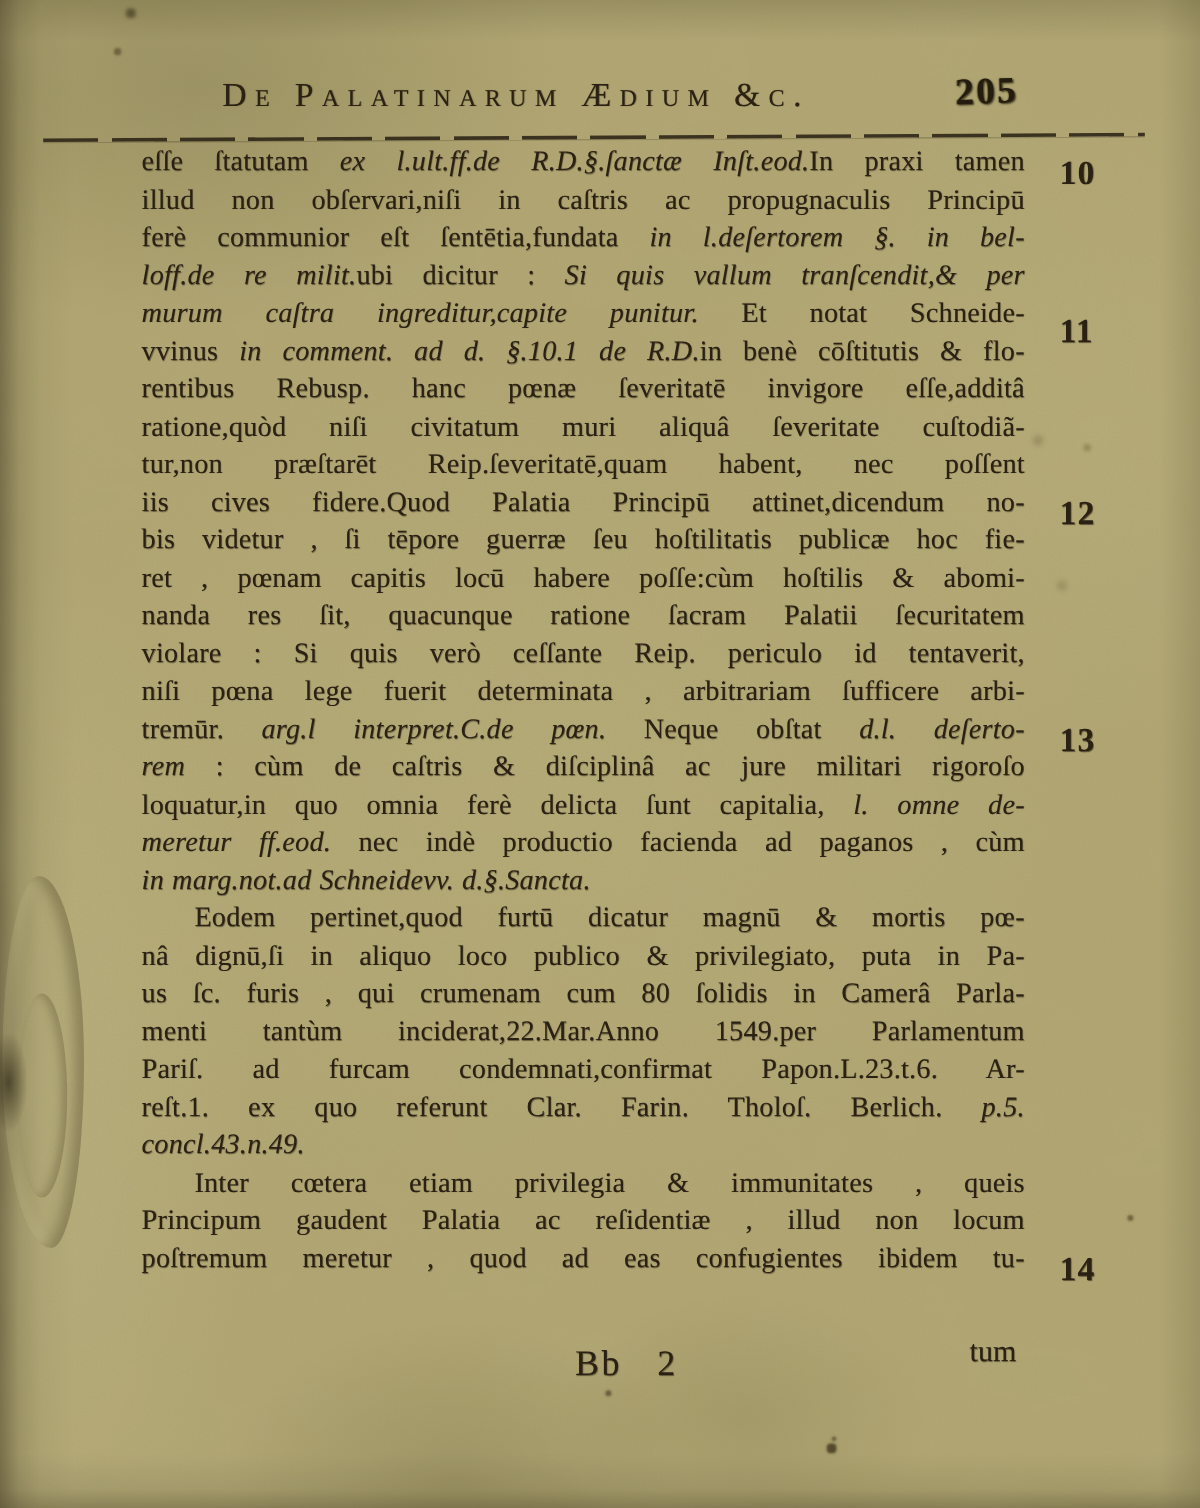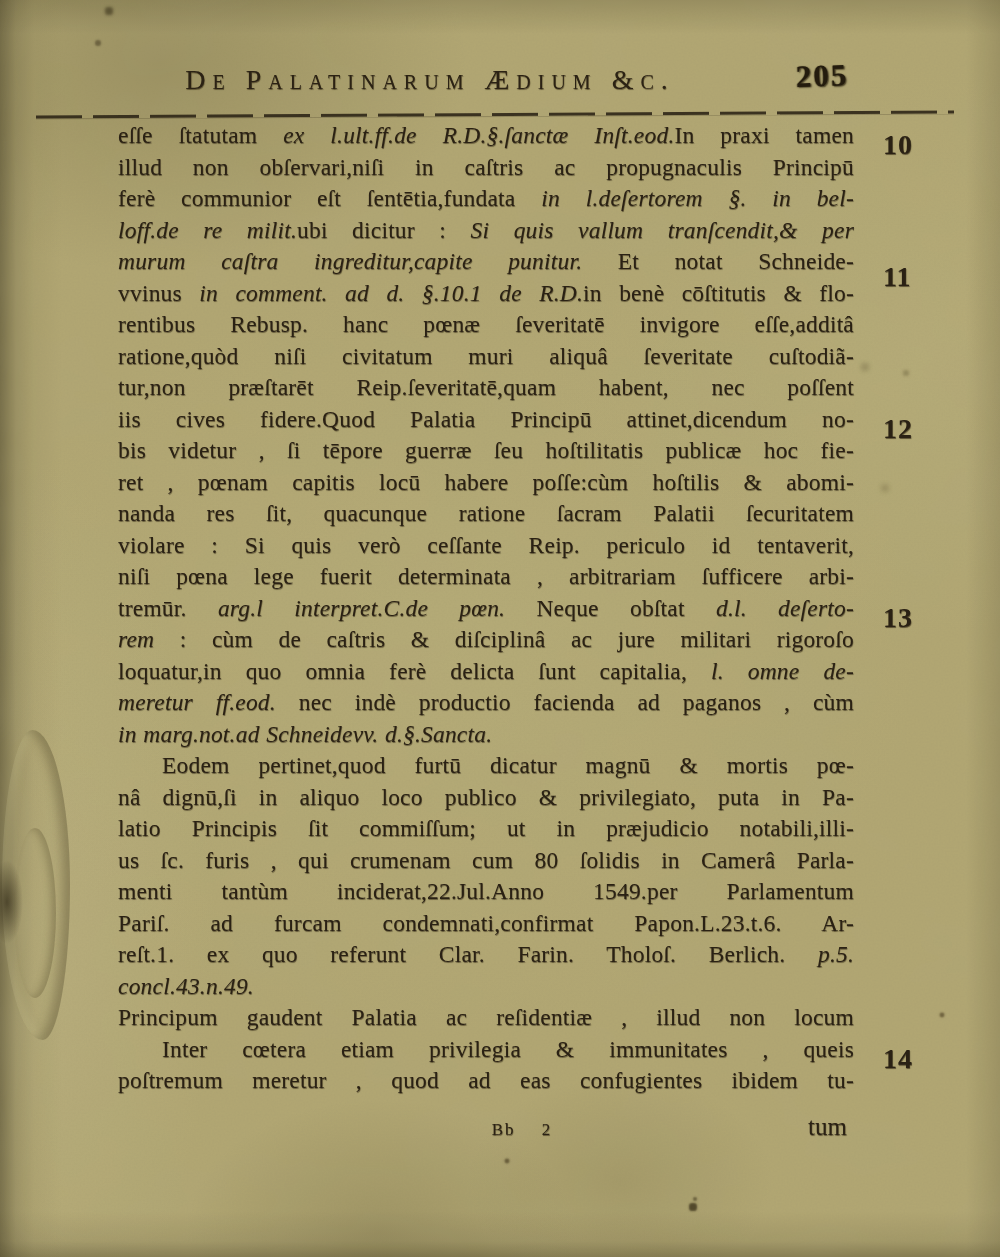--- a/index.html
+++ b/index.html
@@ -47,21 +47,21 @@
   .line.just{text-align:justify;text-align-last:justify;white-space:normal;}
   .line.indent{text-indent:44px;}
   .it{font-style:italic;}
   .margin-notes{position:absolute;left:846px;top:0;width:60px;}
   .mnote{
     position:absolute;font-size:28px;font-weight:700;color:#2a2114;
     letter-spacing:1px;text-shadow:.5px .5px .8px rgba(36,26,10,.6);margin-left:37px;
   }
   .signature{
     position:absolute;top:1120px;left:0;width:1000px;text-align:center;
-    font-size:17px;letter-spacing:2px;word-spacing:20px;text-indent:44px;
+    font-size:30px;letter-spacing:2px;word-spacing:20px;text-indent:44px;
     text-shadow:.5px .6px .8px rgba(36,26,10,.55);
   }
   .catchword{
     position:absolute;top:1113px;left:808px;font-size:25px;
     text-shadow:.5px .6px .8px rgba(36,26,10,.55);
   }
   .crease-a{
     position:absolute;left:2px;top:730px;width:68px;height:310px;
     border-radius:45% 55% 40% 60%/50%;
     box-shadow:inset -8px 0 10px rgba(72,64,34,.35), inset 6px 0 9px rgba(212,202,152,.25);
@@ -131,28 +131,27 @@
       <div class="line just"><span>nanda res ſit, quacunque ratione ſacram Palatii ſecuritatem</span></div>
       <div class="line just"><span>violare : Si quis verò ceſſante Reip. periculo id tentaverit,</span></div>
       <div class="line just"><span>niſi pœna lege fuerit determinata , arbitrariam ſufficere arbi-</span></div>
       <div class="line just"><span>tremūr. </span><span class="it">arg.l interpret.C.de pœn.</span><span> Neque obſtat </span><span class="it">d.l. deſerto-</span></div>
       <div class="line just"><span class="it">rem</span><span> : cùm de caſtris &amp; diſciplinâ ac jure militari rigoroſo</span></div>
       <div class="line just"><span>loquatur,in quo omnia ferè delicta ſunt capitalia, </span><span class="it">l. omne de-</span></div>
       <div class="line just"><span class="it">meretur ff.eod.</span><span> nec indè productio facienda ad paganos , cùm</span></div>
       <div class="line"><span class="it">in marg.not.ad Schneidevv. d.§.Sancta.</span></div>
       <div class="line just indent"><span>Eodem pertinet,quod furtū dicatur magnū &amp; mortis pœ-</span></div>
       <div class="line just"><span>nâ dignū,ſi in aliquo loco publico &amp; privilegiato, puta in Pa-</span></div>
-      <div class="line just"><span>latio Principis ſit commiſſum; ut in præjudicio notabili,illi-</span></div>
       <div class="line just"><span>us ſc. furis , qui crumenam cum 80 ſolidis in Camerâ Parla-</span></div>
-      <div class="line just"><span>menti tantùm inciderat,22.Jul.Anno 1549.per Parlamentum</span></div>
+      <div class="line just"><span>menti tantùm inciderat,22.Mar.Anno 1549.per Parlamentum</span></div>
       <div class="line just"><span>Pariſ. ad furcam condemnati,confirmat Papon.L.23.t.6. Ar-</span></div>
       <div class="line just"><span>reſt.1. ex quo referunt Clar. Farin. Tholoſ. Berlich. </span><span class="it">p.5.</span></div>
       <div class="line"><span class="it">concl.43.n.49.</span></div>
+      <div class="line just indent"><span>Inter cœtera etiam privilegia &amp; immunitates , queis</span></div>
       <div class="line just"><span>Principum gaudent Palatia ac reſidentiæ , illud non locum</span></div>
-      <div class="line just indent"><span>Inter cœtera etiam privilegia &amp; immunitates , queis</span></div>
       <div class="line just"><span>poſtremum meretur , quod ad eas confugientes ibidem tu-</span></div>
     </main>
   <div class="margin-notes">
       <div class="mnote" style="top: 129px;">10</div>
       <div class="mnote" style="top: 261px;">11</div>
       <div class="mnote" style="top: 412.5px;">12</div>
       <div class="mnote" style="top: 601.5px;">13</div>
       <div class="mnote" style="top: 1042.5px;">14</div>
     </div>
 

